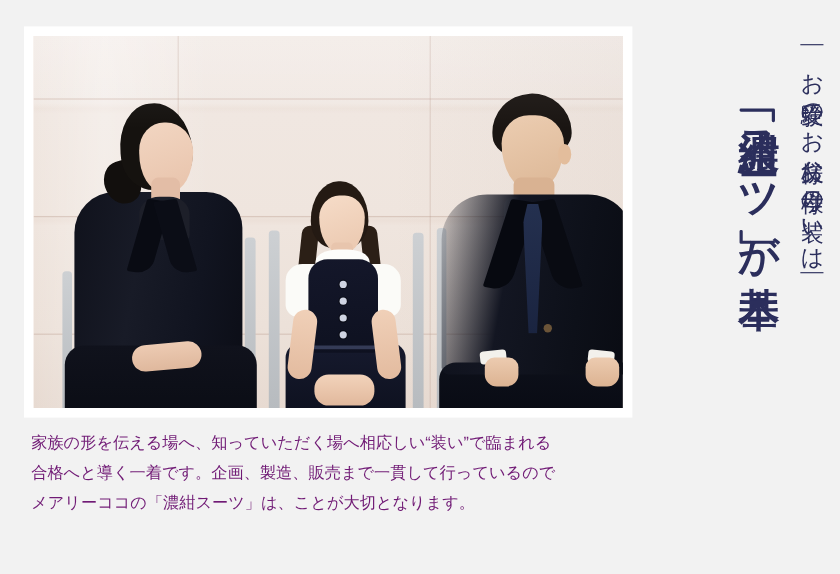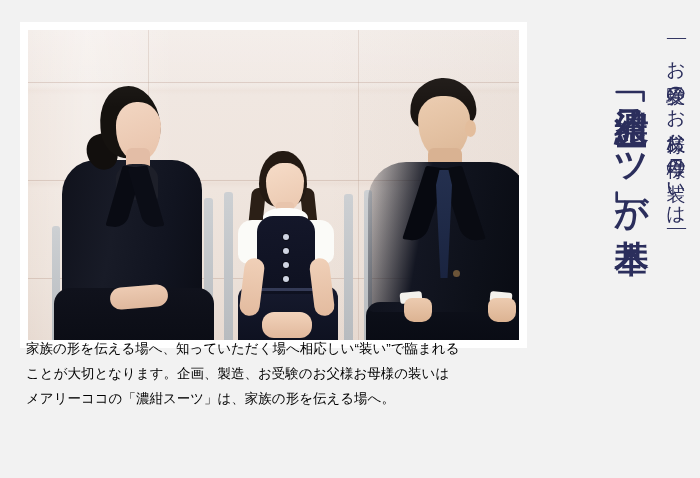--- a/index.html
+++ b/index.html
@@ -422,23 +422,23 @@
     top: 80px;
     font-size: 34px;
     line-height: 1;
     font-weight: 600;
   }
 
   
   .body-copy {
     position: absolute;
     left: 26px;
-    top: 336px;
+    top: 356px;
     width: 500px;
-    color: #000000;
+    color: #701a75;
     font-size: 13.5px;
     line-height: 25px;
     font-family: "Liberation Sans", "DejaVu Sans", sans-serif;
   }
   .body-copy p { margin: 0; }
 </style>
 </head>
 <body>
 
 <div id="page">
@@ -516,17 +516,17 @@
       <div class="photo-shade"></div>
     </div>
   </div>
 
   <div class="vtext" id="vline-1">—お受験のお父様お母様の装いは—</div>
 
   <div class="vtext" id="vline-2">「濃紺スーツ」が基本</div>
 
   <div class="body-copy">
     <p>家族の形を伝える場へ、知っていただく場へ相応しい“装い”で臨まれる</p>
-    <p>ことが大切となります。企画、製造、お受験のお父様お母様の装いは</p>
-    <p>メアリーココの「濃紺スーツ」は、家族の形を伝える場へ。</p>
+    <p>合格へと導く一着です。企画、製造、販売まで一貫して行っているので</p>
+    <p>メアリーココの「濃紺スーツ」は、ことが大切となります。</p>
   </div>
 
 </div>
 
 </body></html>

